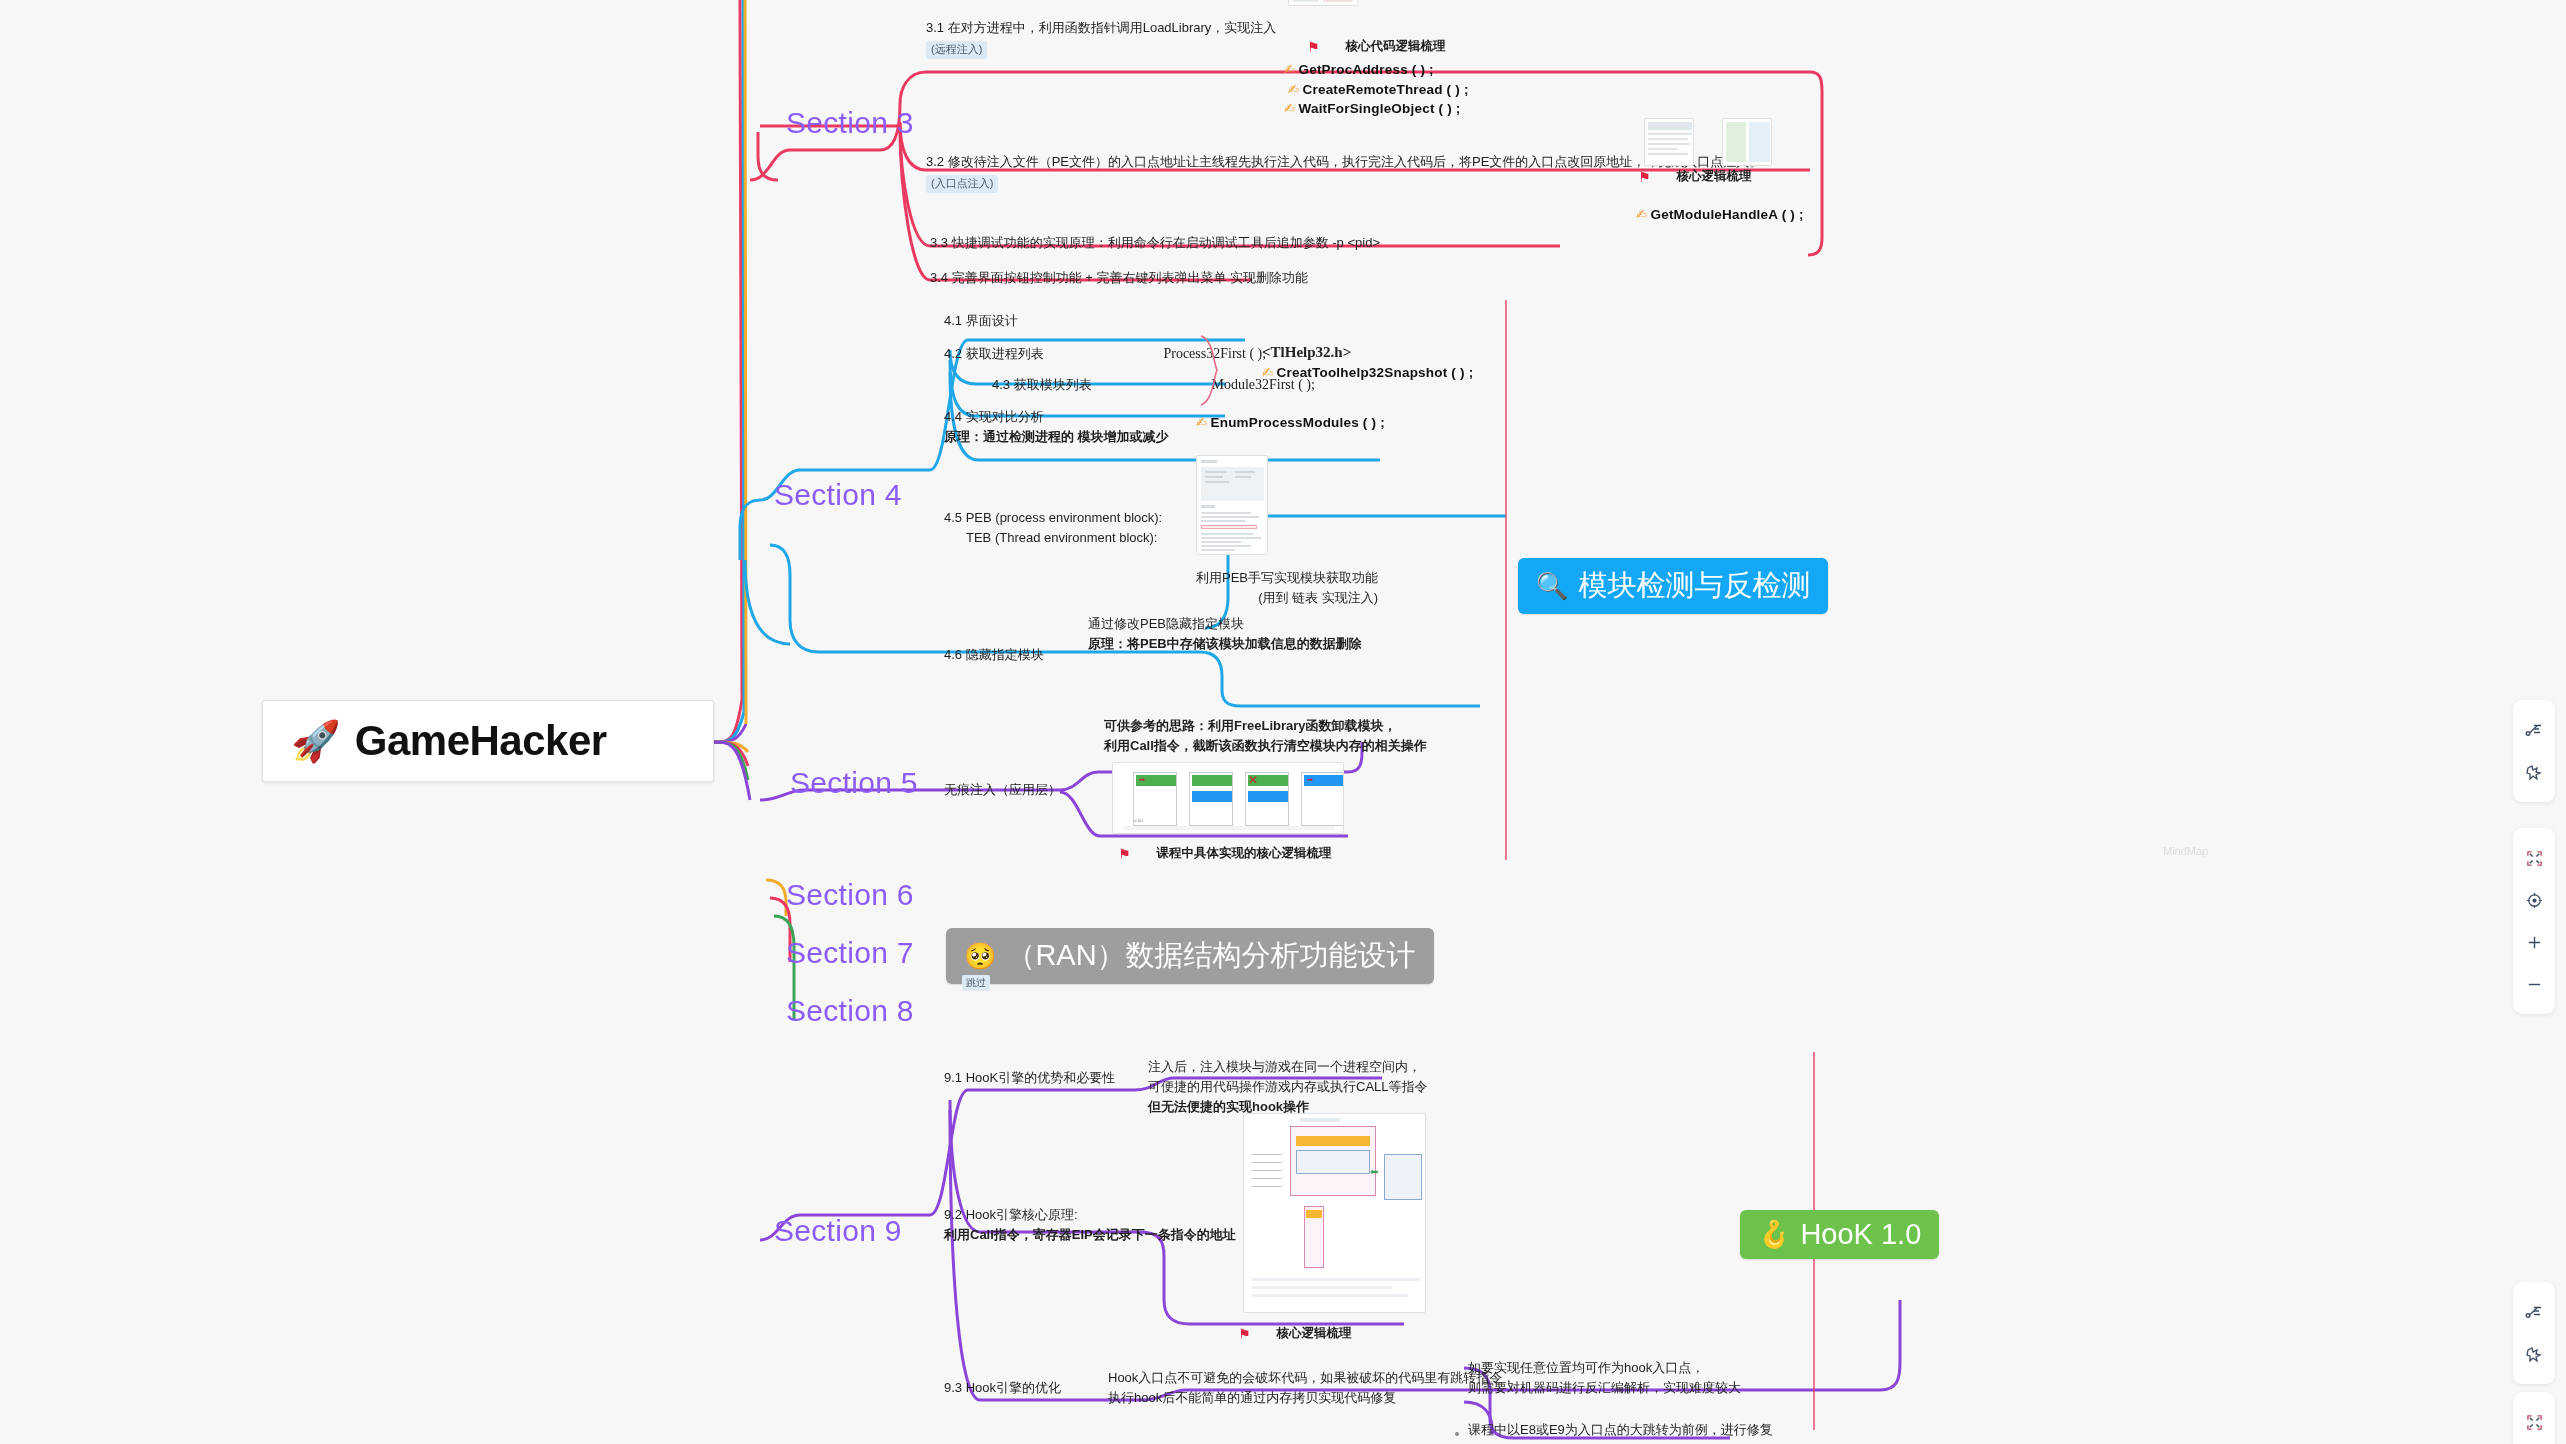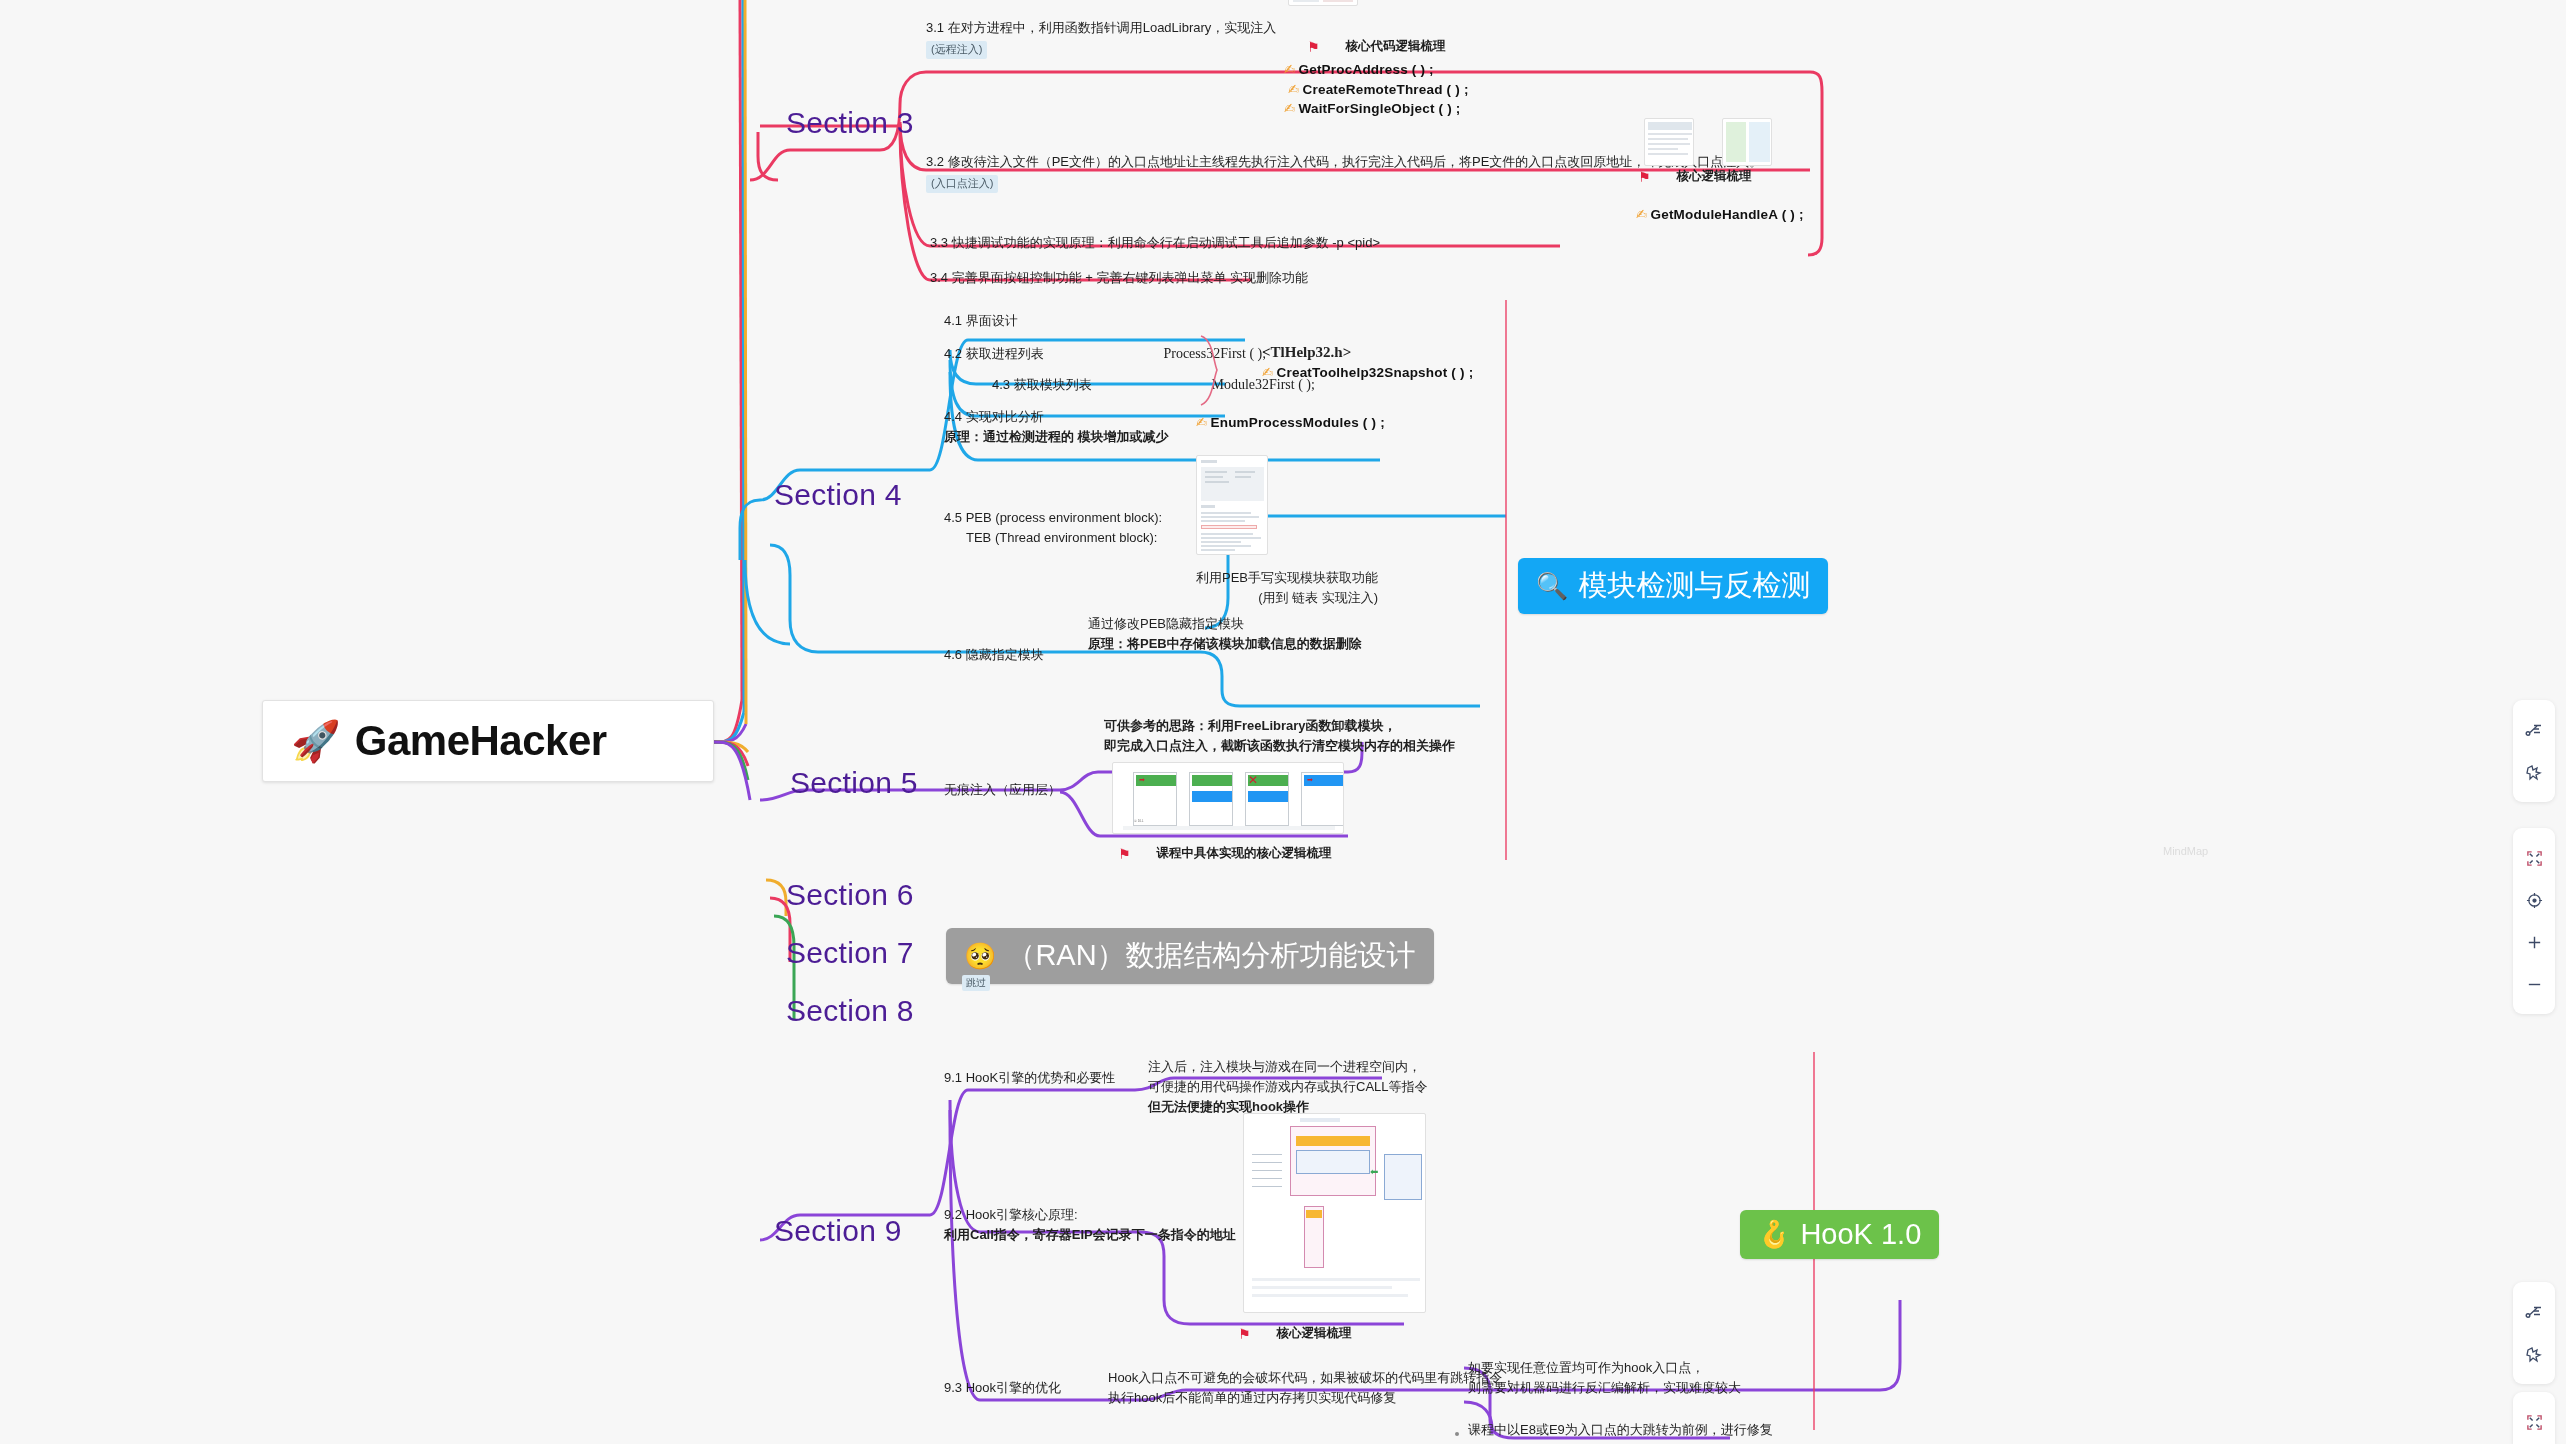--- a/index.html
+++ b/index.html
@@ -38,21 +38,21 @@
   }
   #root-node .rk-emoji { font-size: 40px; line-height: 1; }
   #root-node .rk-text {
     font-size: 42px; font-weight: bold; color: #111;
     letter-spacing: -0.5px;
   }
 
   
   .sec-title {
     font-size: 30px;
-    color: #4c1d95;
+    color: #8b5cf6;
     font-weight: 500;
     letter-spacing: 0.3px;
   }
 
   
   .leaf {
     font-size: 13px;
     color: #1f1f1f;
     line-height: 1.55;
   }
@@ -360,21 +360,21 @@
 
   <div class="node" style="left:1088px; top:614px;">
     <div class="leaf">通过修改PEB隐藏指定模块</div>
     <div class="leaf b">原理：将PEB中存储该模块加载信息的数据删除</div>
   </div>
 
   <div class="node leaf" style="left:944px; top:780px;">无痕注入（应用层）</div>
 
   <div class="node" style="left:1104px; top:716px;">
     <div class="leaf b">可供参考的思路：利用FreeLibrary函数卸载模块，</div>
-    <div class="leaf b">即完成入口点注入，截断该函数执行清空模块内存的相关操作</div>
+    <div class="leaf b">利用Call指令，截断该函数执行清空模块内存的相关操作</div>
   </div>
 
   <div class="imgcard" id="img-dll">
     <div class="panel" style="left:20px;">
       <div class="bar" style="top:2px;background:#4caf50;"></div>
       <div class="arrow" style="left:5px;top:3px;">➡</div>
       <div class="cap" style="left:0;">① DLL</div>
     </div>
     <div class="panel" style="left:76px;">
       <div class="bar" style="top:2px;background:#4caf50;"></div>

